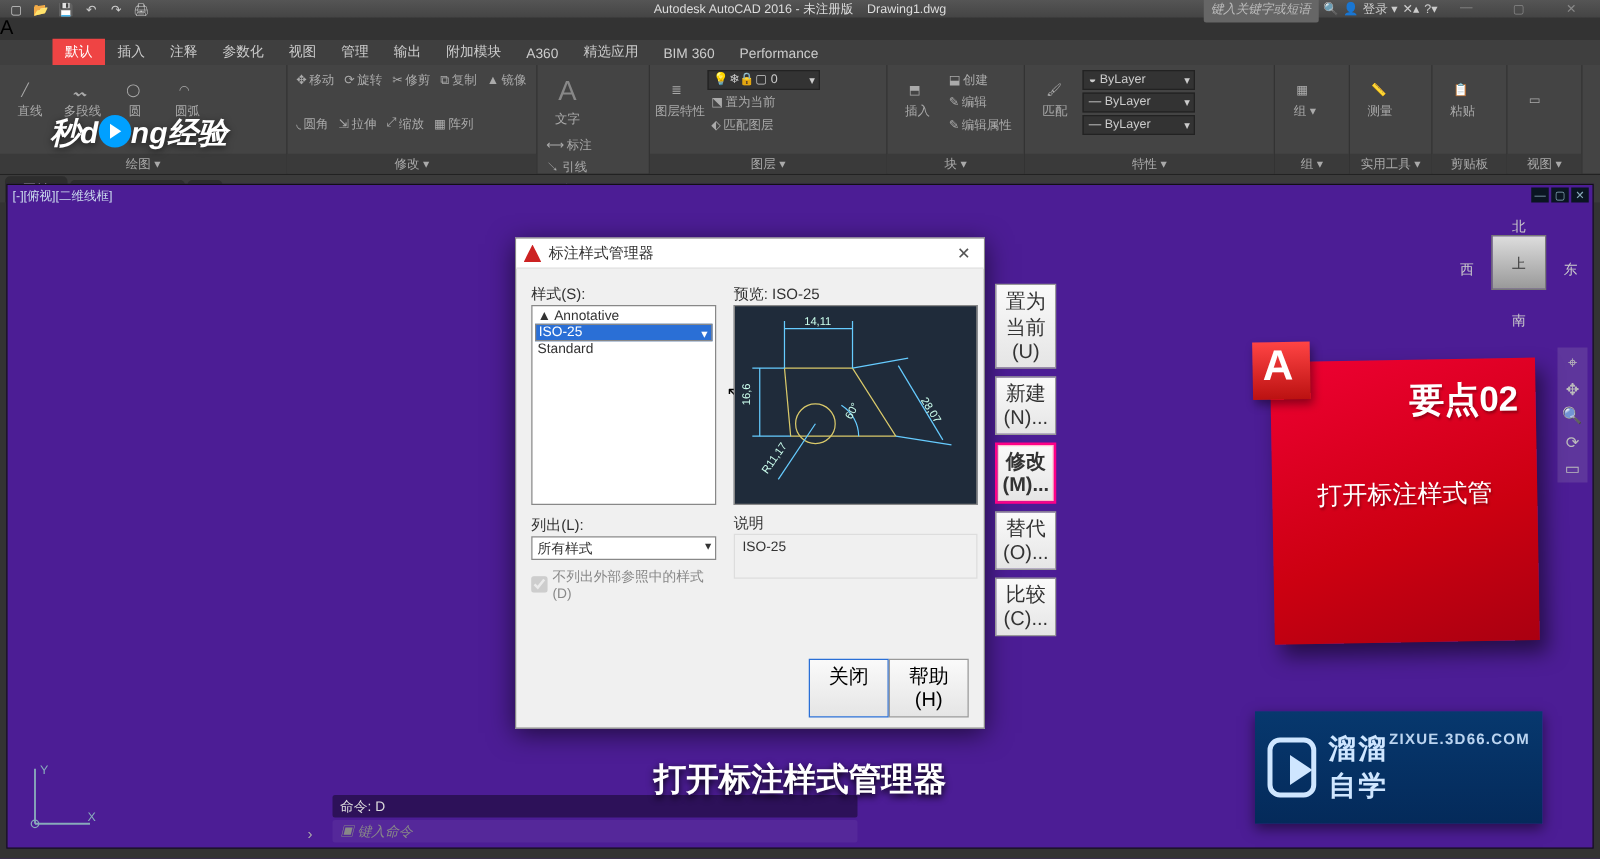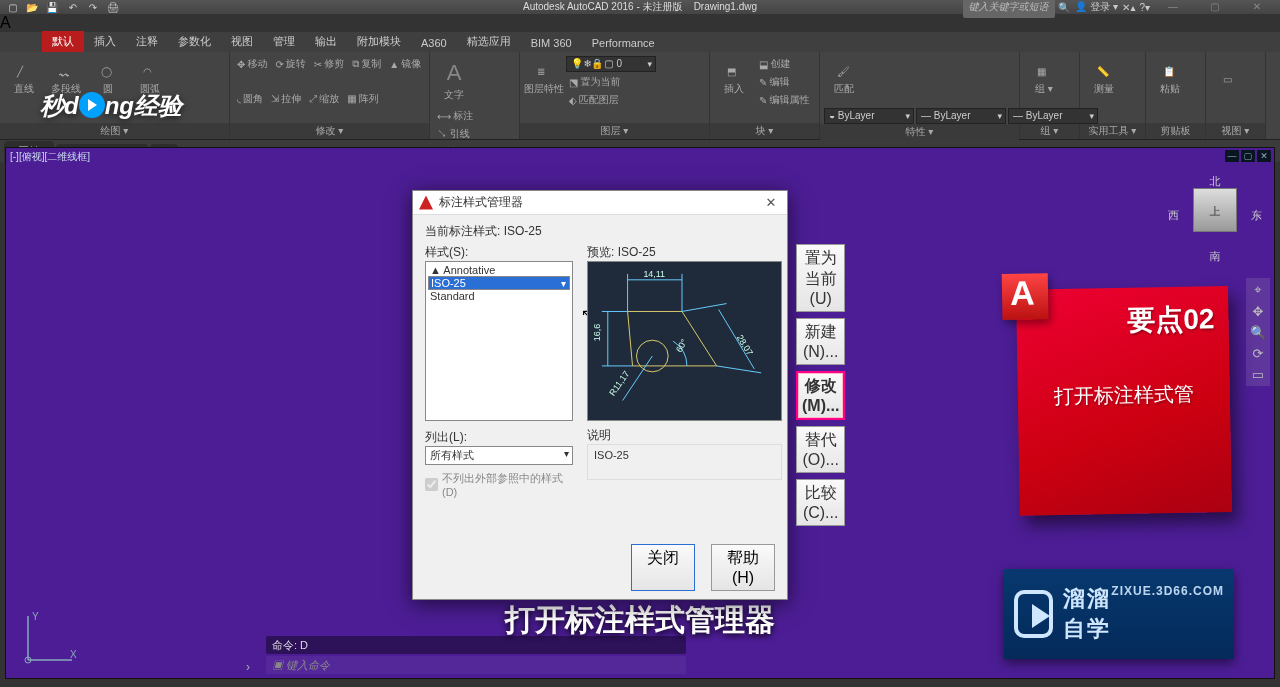--- a/index.html
+++ b/index.html
@@ -10,21 +10,21 @@
 .titlebar .qat { display: flex; gap: 6px; padding-left: 6px; }
 .titlebar .qat span { width: 14px; height: 10px; display: inline-block; color:#ccc; text-align:center; }
 .titlebar .center { position: absolute; left: 50%; transform: translateX(-50%); white-space: nowrap; color:#ddd;}
 .titlebar .right { position: absolute; right: 4px; display: flex; gap: 4px; align-items: center; }
 .searchpill { background: #666; border-radius: 2px; padding: 4px 6px; color: #bbb; font-size: 10px; font-style: italic;}
 .winbtn { width: 38px; height: 12px; text-align: center; color: #888; font-size: 10px; }
 
 
 .ribbon-tabs { height: 20px; background: #3f3f3f; display: flex; align-items: end; padding-left: 42px; font-size: 11px; color: #ccc; }
 .ribbon-tabs .tab { padding: 3px 10px; }
-.ribbon-tabs .tab.active { background: #b91c1c; color: #fff; font-family: Liberation Serif, serif; }
+.ribbon-tabs .tab.active { background: #ef4444; color: #fff; font-family: Liberation Serif, serif; }
 
 
 .ribbon { height: 88px; background: #444; display: flex; border-bottom: 1px solid #222; position:relative;}
 .panel { border-right: 1px solid #333; display: flex; flex-direction: column; justify-content: space-between; padding: 4px; min-width: 60px;}
 .panel-body { flex: 1; display: flex; gap: 2px; align-items: flex-start; flex-wrap: wrap;}
 .panel-title { font-size: 10px; color: #aaa; text-align: center; background:#3a3a3a; padding:1px 0; margin: 0 -4px -4px -4px;}
 .rbtn { color:#aaa; font-size:10px; padding:1px 3px; display:inline-flex; align-items:center; gap:2px; white-space:nowrap;}
 .rbtn.big { flex-direction:column; width:40px; height:50px; justify-content:center;}
 .ico { width:14px; height:14px; display:inline-block; }
 .dropdown { background:#333; border:1px solid #222; color:#ccc; font-size:10px; padding:0 16px 0 4px; min-width:90px; height:16px; line-height:14px; position:relative;}
@@ -70,34 +70,34 @@
 .list .it.sel{background:#2a6fd6;color:#fff;}
 .preview{width:195px;height:160px;background:#1f2b3a;border:1px solid #888;position:relative;}
 .rbts{width:70px;display:flex;flex-direction:column;gap:6px;}
 .btn{border:1px solid #999;background:linear-gradient(#fafafa,#e5e5e5);font-size:16px;padding:3px 4px;text-align:center;}
 .btn.hl{border:2px solid #f08; box-shadow:0 0 0 1px #fbc inset;font-weight:bold;}
 .btn.primary{border:1px solid #2a6fd6;}
 .sel{border:1px solid #888;background:#fff;font-size:11px;padding:1px 16px 1px 4px;position:relative;}
 .sel::after{content:"▾";position:absolute;right:3px;top:1px;font-size:10px;}
 .chk{display:flex;align-items:center;gap:4px;color:#888;font-size:11px;margin-top:6px;}
 .chk input{accent-color:#999;}
-.dlg-foot{display:flex;justify-content:flex-end;gap:16px;padding:8px 12px;}
+.dlg-foot{display:flex;justify-content:flex-end;gap:0;padding:8px 12px;}
 
 .preview svg{position:absolute;inset:0;}
 
 
 .sticky{position:absolute;right:50px;top:280px;width:220px;height:250px;z-index:30;transform:rotate(-1deg);}
 .sticky .paper{position:absolute;inset:8px 0 16px 8px;background:linear-gradient(160deg,#e03,#c01 60%,#a01);box-shadow:6px 10px 16px rgba(0,0,0,.5);padding:14px 14px;color:#fff;}
 .sticky .aicon{width:46px;height:46px;background:linear-gradient(#f44,#b11);position:absolute;left:-14px;top:-16px;box-shadow:2px 4px 8px rgba(0,0,0,.4);}
 .sticky .aicon::after{content:"A";color:#fff;font-size:34px;font-weight:700;position:absolute;left:8px;top:0;}
 .sticky h2{font-size:28px;font-weight:700;text-align:right;text-shadow:1px 2px 2px rgba(0,0,0,.3);}
 .sticky p{font-size:20px;margin-top:42px;text-align:center;text-shadow:1px 2px 2px rgba(0,0,0,.3);}
 
 
-.subtitle{position:absolute;left:50%;bottom:46px;transform:translateX(-50%);color:#fff;font-size:30px;font-weight:700;text-shadow:0 2px 6px #000;z-index:20;}
+.subtitle{position:absolute;left:50%;bottom:46px;transform:translateX(-50%);color:#fff;font-size:26px;font-weight:700;text-shadow:0 2px 6px #000;z-index:20;}
 
 
 .brand{position:absolute;right:46px;bottom:28px;width:230px;height:90px;background:linear-gradient(#07386e,#042a5a);z-index:20;display:flex;align-items:center;gap:10px;padding:8px 10px;color:#cfe6ff;box-shadow:0 4px 10px rgba(0,0,0,.5);}
 .brand .pl{width:48px;height:48px;border:4px solid #cfe6ff;border-radius:10px;position:relative;}
 .brand .pl::after{content:"";position:absolute;left:14px;top:10px;border-left:18px solid #cfe6ff;border-top:12px solid transparent;border-bottom:12px solid transparent;}
 .brand .txt{display:flex;flex-direction:row;font-weight:700;}
 .brand .txt .t1{font-size:22px;letter-spacing:2px;}
 .brand .txt .t2{font-size:12px;letter-spacing:1px;opacity:.9;}
 </style>
 </head>
@@ -227,21 +227,21 @@
     </div>
     <div class="panel-title">块 ▾</div>
   </div>
 
   <div class="panel" style="width:200px">
     <div class="panel-body">
       <div class="rbtn big">
           <span class="ico">🖌</span>
           <span>匹配</span>
         </div>
-      <div style="display:flex;flex-direction:row;gap:2px">
+      <div style="display:flex;flex-direction:column;gap:2px">
         <div class="dropdown">◒ <span>ByLayer</span></div>
         <div class="dropdown">— <span>ByLayer</span></div>
         <div class="dropdown">— <span>ByLayer</span></div>
       </div>
     </div>
     <div class="panel-title">特性 ▾</div>
   </div>
 
   <div class="panel" style="width:46px">
     <div class="panel-body">
@@ -330,21 +330,20 @@
   <div class="cmd2">▣ <span>键入命令</span></div>
 </div>
 
 <div class="dialog">
   <div class="dlg-title">
     <span class="aicon"></span>
     <span>标注样式管理器</span>
     <span class="x">✕</span>
   </div>
   <div class="dlg-body">
-    <div>当前标注样式: ISO-25</div>
     <div style="display:flex; gap:14px; margin-top:4px;">
       <div style="display:flex;flex-direction:column;">
         <span>样式(S):</span>
         <div class="list">
           <div class="it">▲ <span>Annotative</span></div>
           <div class="it sel">ISO-25</div>
           <div class="it">Standard</div>
         </div>
         <div style="margin-top:8px">列出(L):</div>
         <div class="sel" style="width:148px">所有样式</div>

